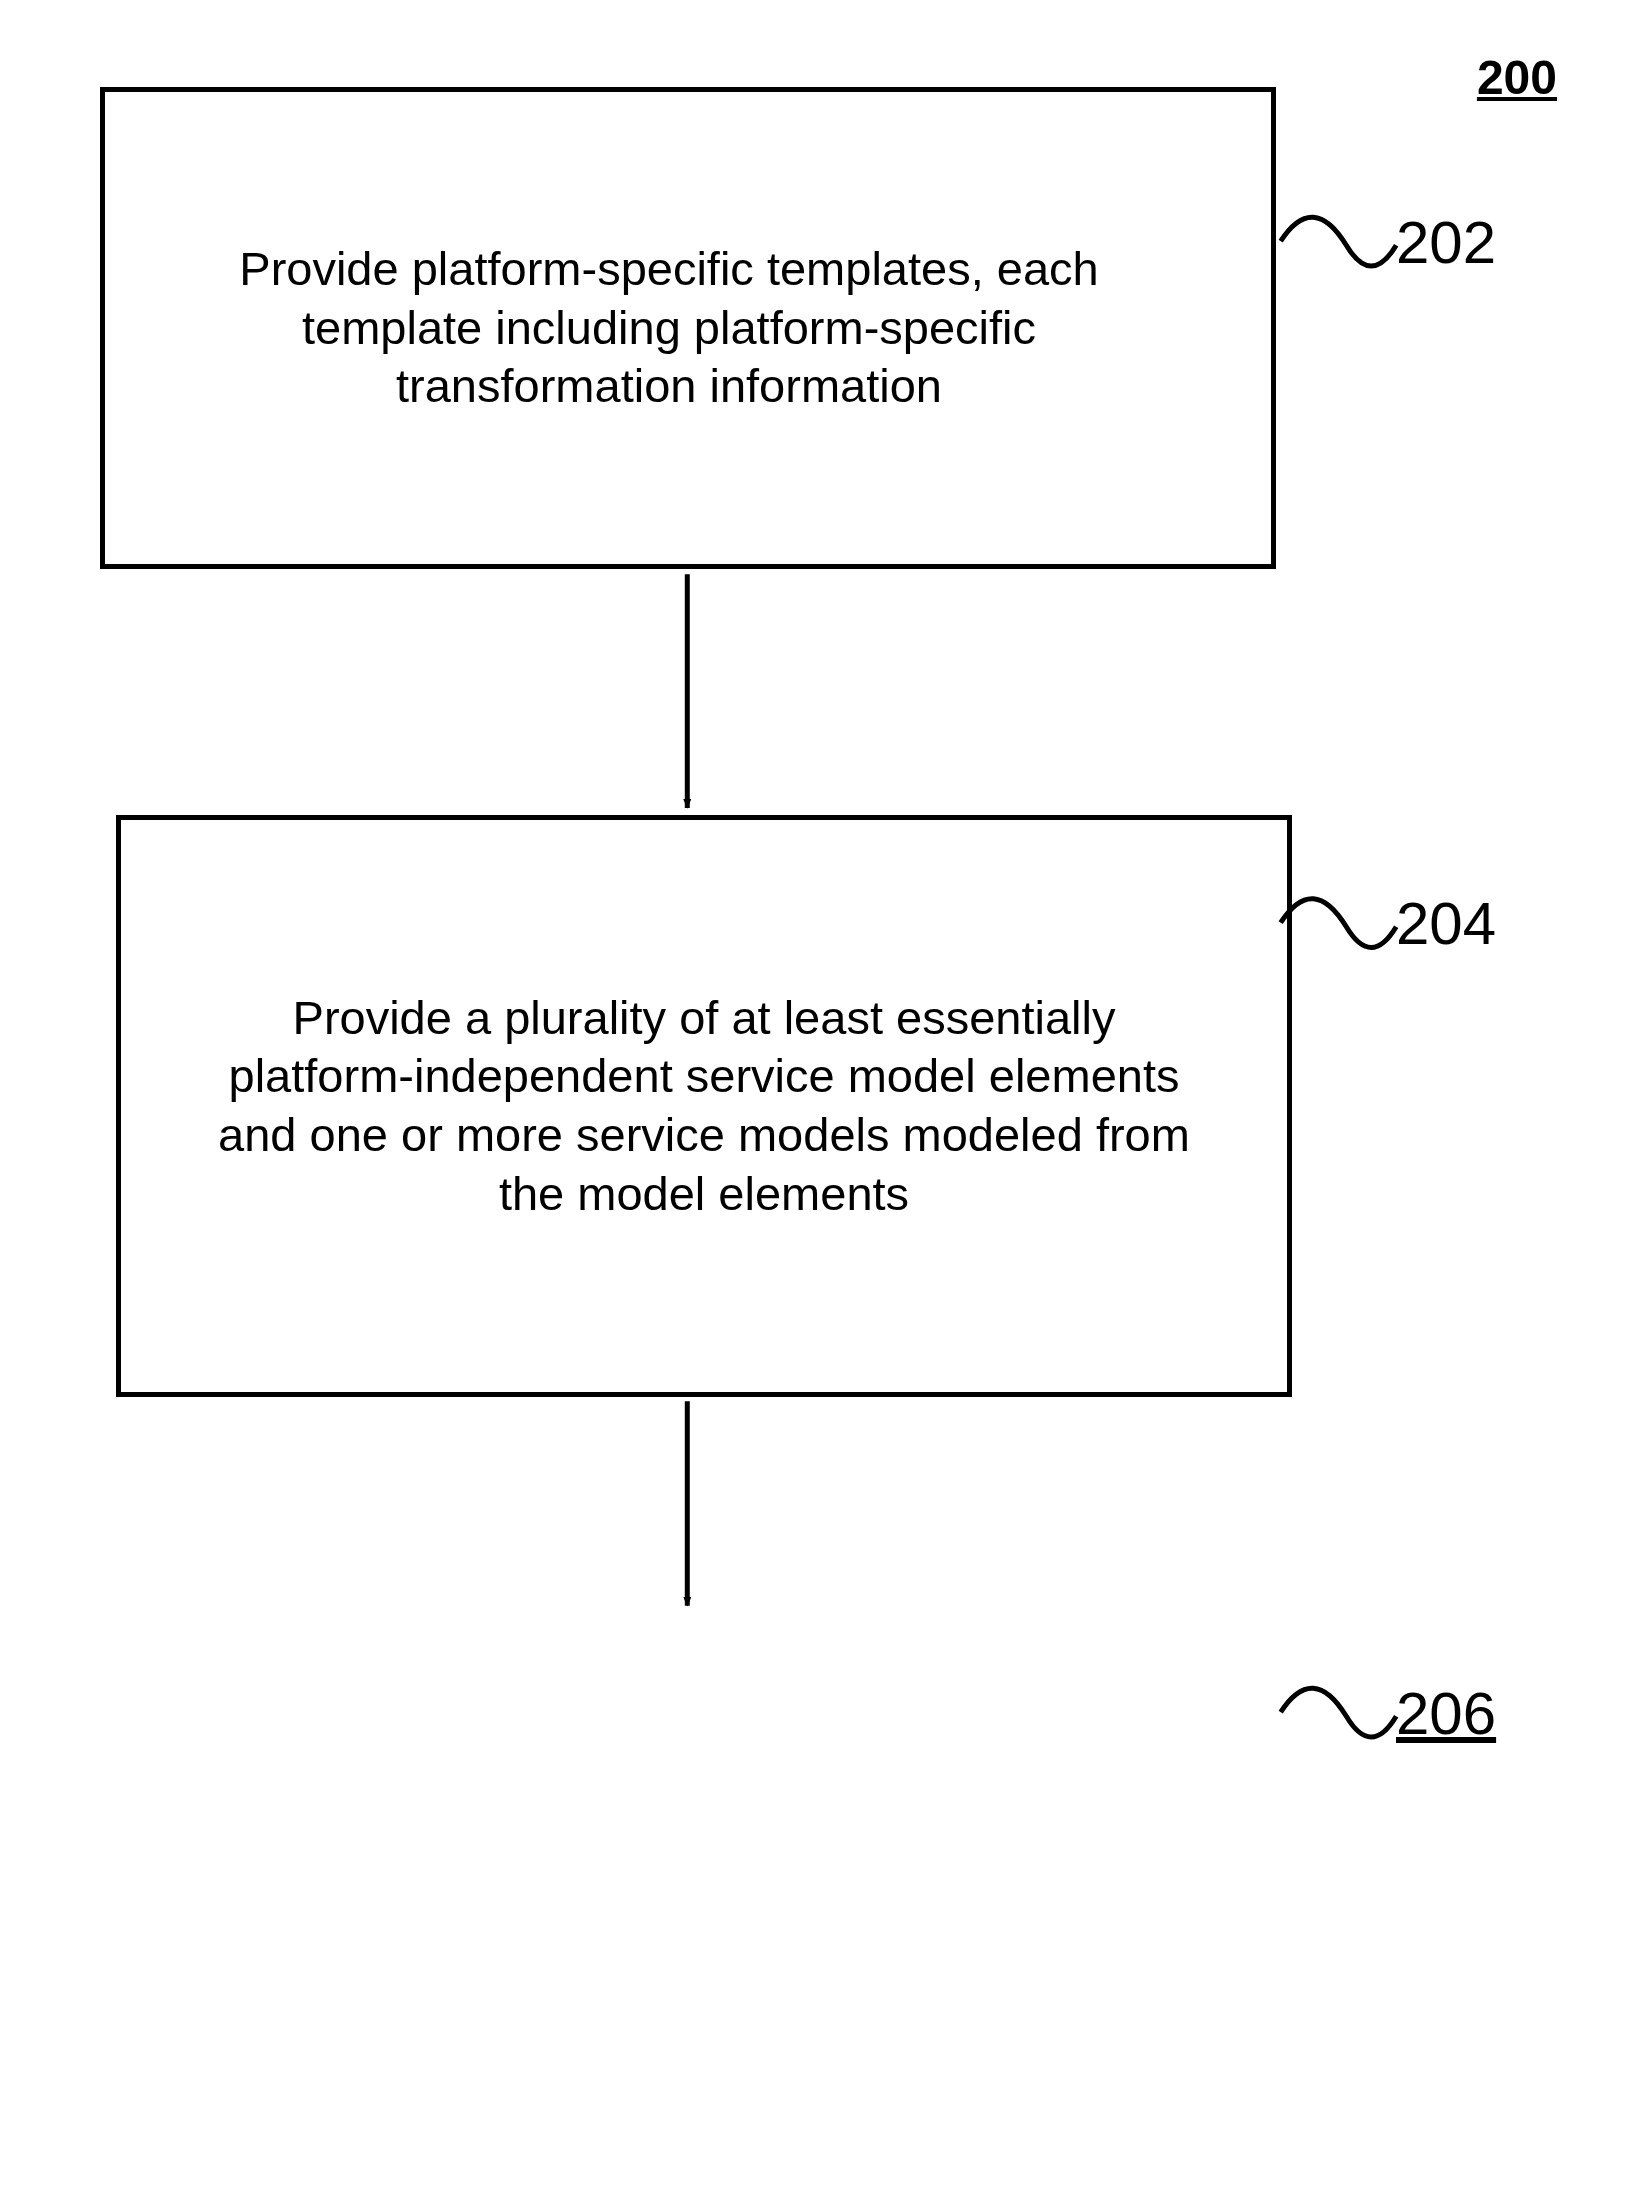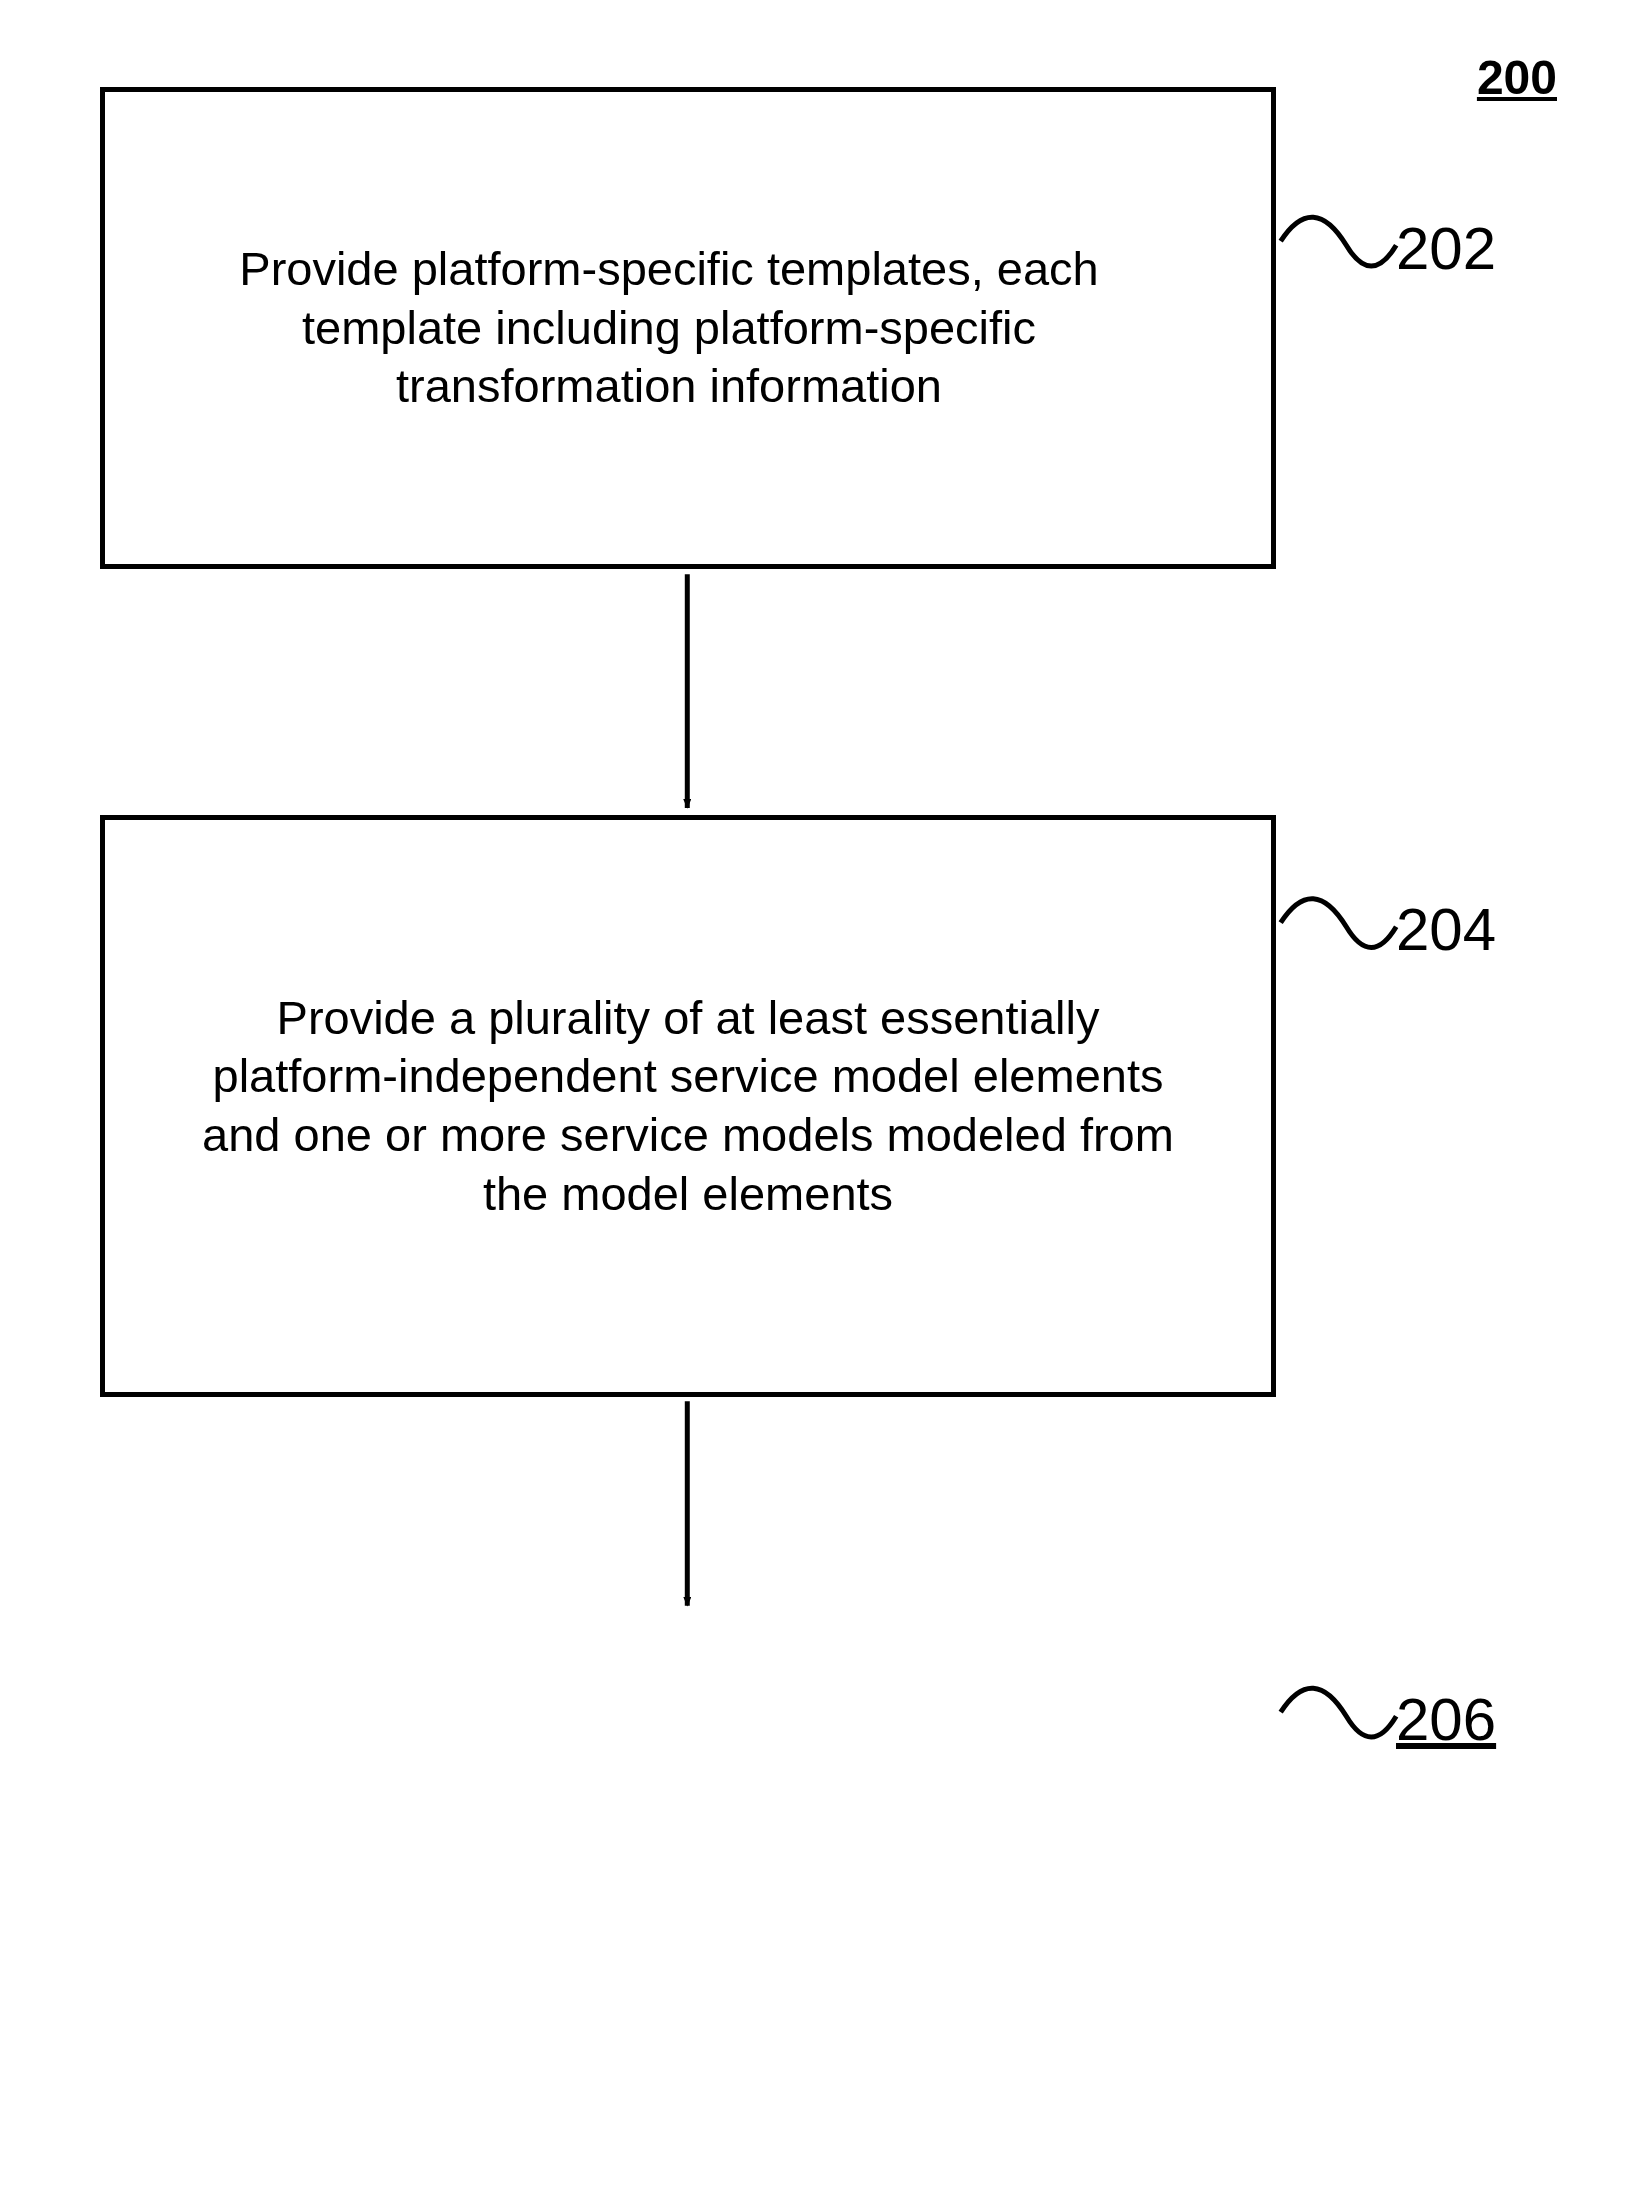--- a/index.html
+++ b/index.html
@@ -30,28 +30,27 @@
     display: flex;
     align-items: center;
     justify-content: center;
     text-align: center;
     padding: 33px 83px;
     box-sizing: border-box;
     font-size: 47px;
     line-height: 1.25;
   }
   .box1 { left: 100px; top: 87px;  width: 1176px; height: 482px; padding-left: 45px; }
-  .box2 { left: 100px; top: 815px;  width: 1176px; height: 582px; }
+  .box2 { left: 116px; top: 815px;  width: 1176px; height: 582px; }
   .box3 { left: 100px; top: 1613px; width: 1176px; height: 532px; }
 
   .callout {
     position: absolute;
     font-size: 60px;
     white-space: nowrap;
-    margin-top: 6px;
   }
   .c1 { left: 1396px; top: 208px;  }
   .c2 { left: 1396px; top: 889px; }
   .c3 { left: 1396px; top: 1679px; text-decoration: underline; }
 
   svg.arrows {
     position: absolute;
     left: 0; top: 0;
     width: 1648px;
     height: 2205px;

